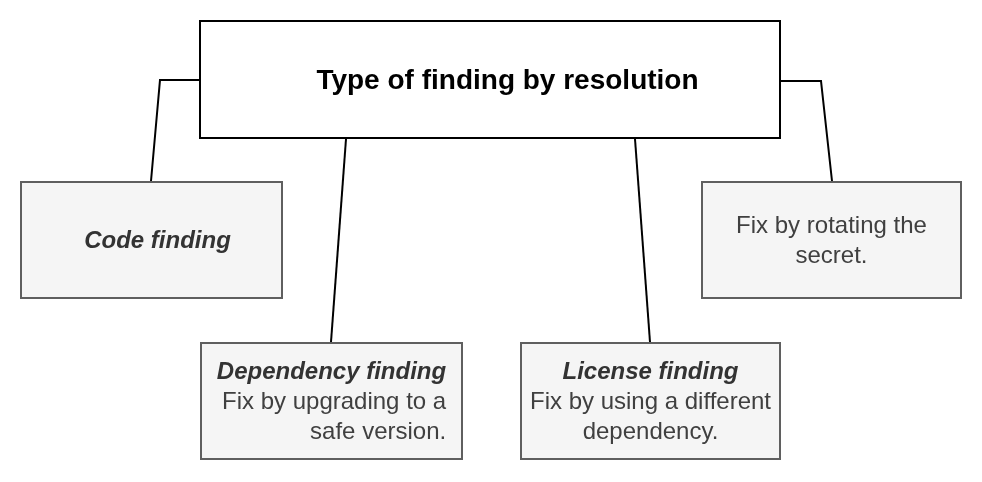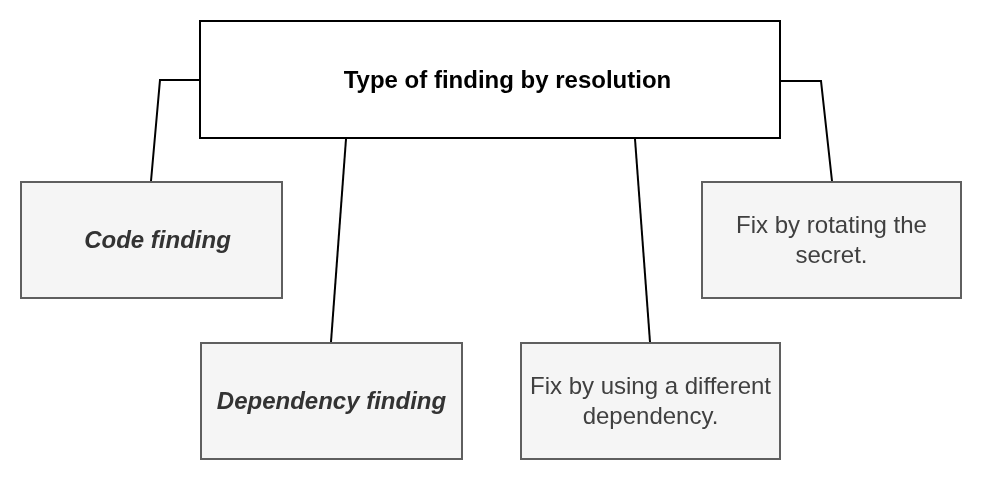--- a/index.html
+++ b/index.html
@@ -37,21 +37,21 @@
 
   .root {
     left: 199px;
     top: 20px;
     width: 582px;
     height: 119px;
     background: var(--root-fill, #ffffff);
     border: 2px solid var(--root-border, #000000);
   }
   .root-title {
-    font-size: 24px;
+    font-size: 28px;
     font-weight: bold;
     color: var(--root-text, #000000);
     line-height: 38px;
     margin-left: 35px;
   }
 
   .child {
     background: var(--child-fill, #f5f5f5);
     border: 2px solid var(--child-border, #5f5f5f);
   }
@@ -92,25 +92,28 @@
 
   <div class="node child" id="node-code">
     <div class="child-inner">
       <div class="child-title">Code finding</div>
     </div>
   </div>
 
   <div class="node child" id="node-dependency">
     <div class="child-inner">
       <div class="child-title">Dependency finding</div>
+      <div class="child-desc">Fix by upgrading to a
+safe version.</div>
     </div>
   </div>
 
   <div class="node child" id="node-license">
     <div class="child-inner">
+      <div class="child-title">License finding</div>
       <div class="child-desc">Fix by using a different
 dependency.</div>
     </div>
   </div>
 
   <div class="node child" id="node-secret">
     <div class="child-inner">
       <div class="child-desc">Fix by rotating the
 secret.</div>
     </div>

